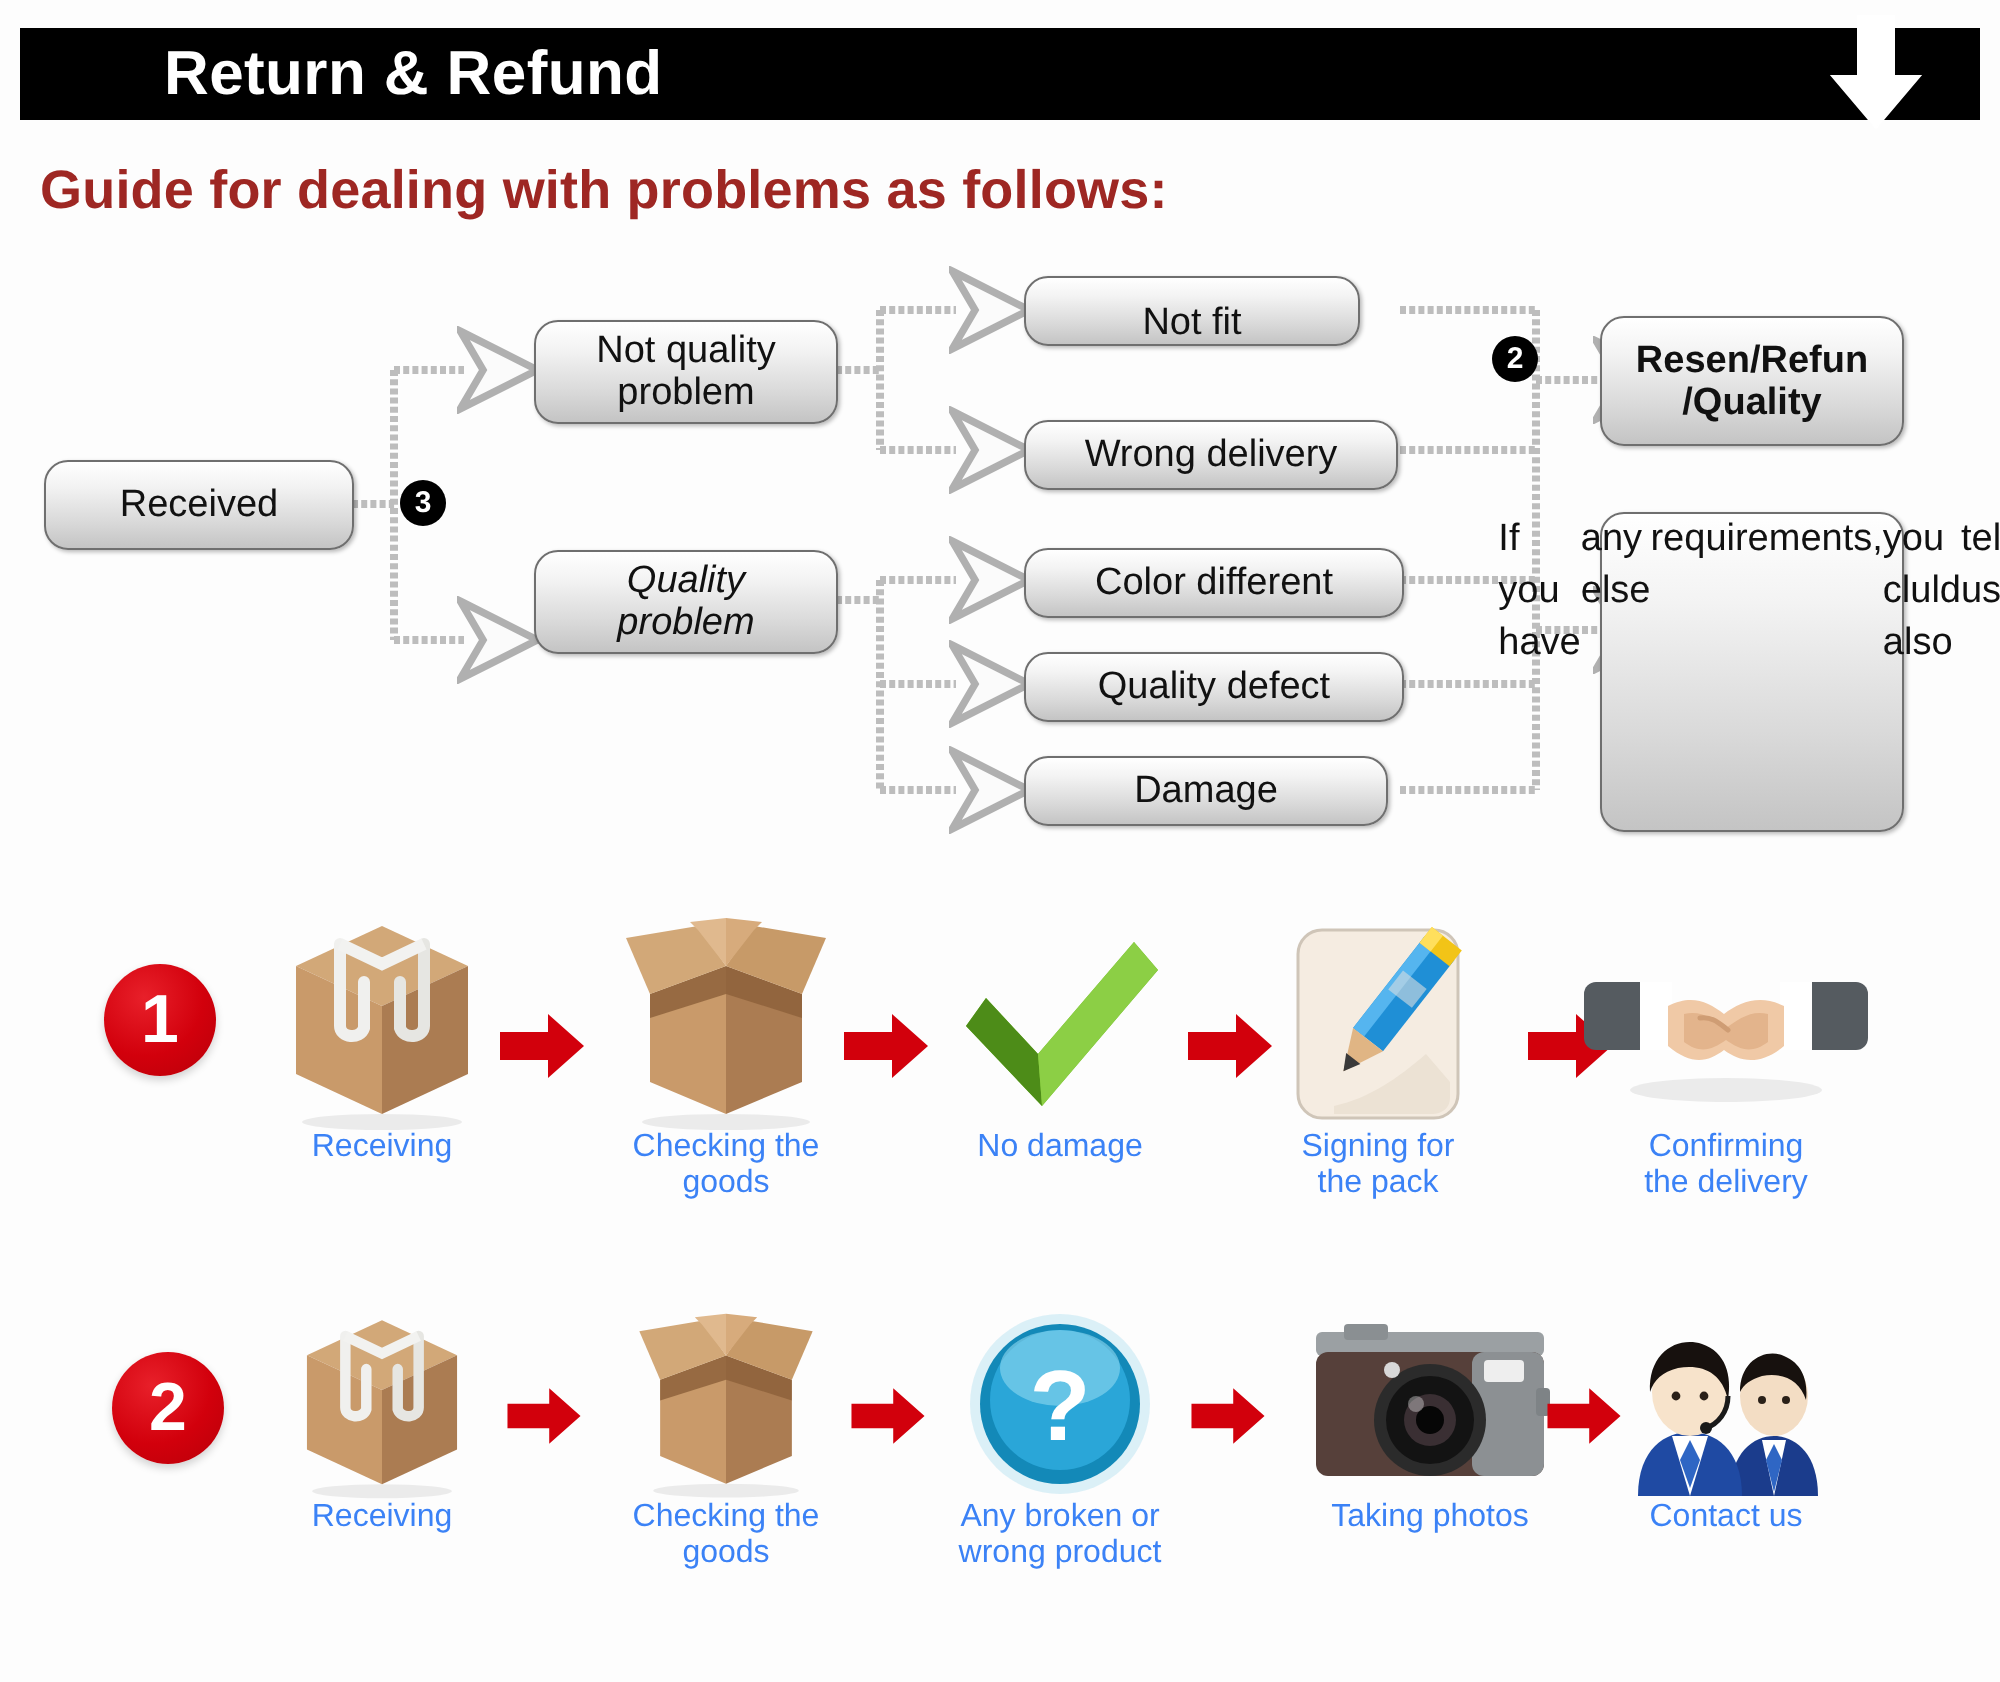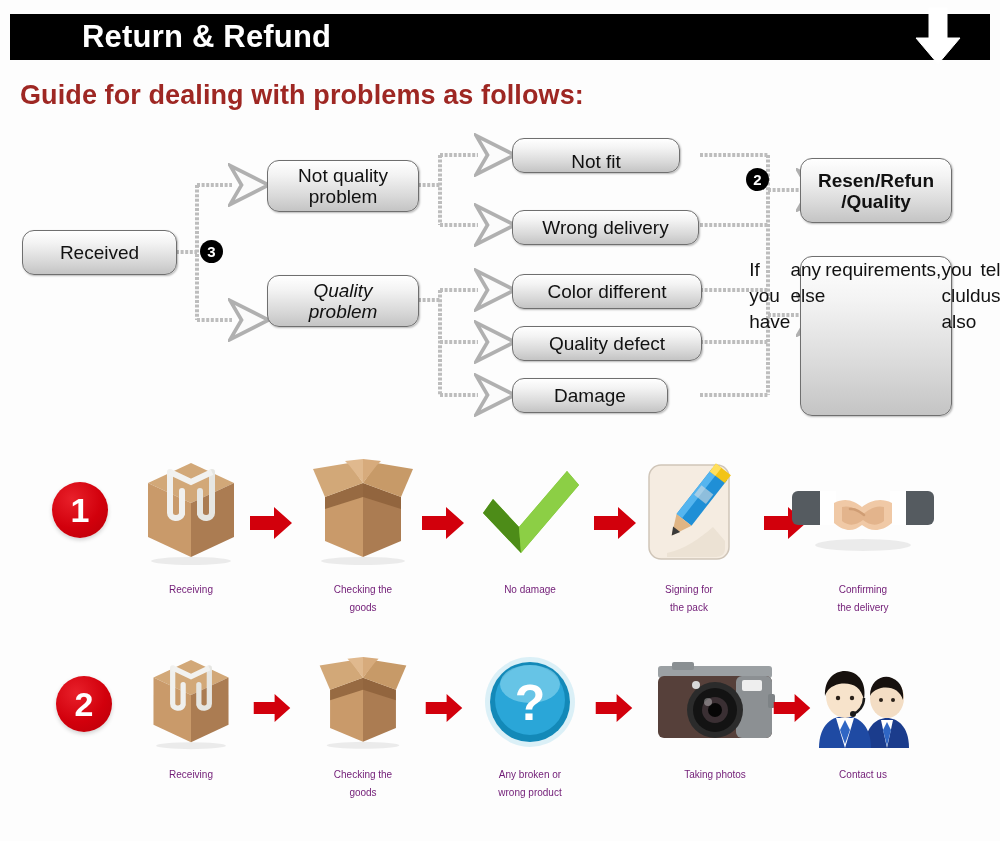--- a/index.html
+++ b/index.html
@@ -54,21 +54,21 @@
   .red-circle{
     position:absolute;width:56px;height:56px;border-radius:50%;
     background:radial-gradient(circle at 36% 30%,#e8202a 0%,#d2000c 55%,#b80009 100%);
     color:#fff;font-size:34px;font-weight:bold;
     display:flex;align-items:center;justify-content:center;
     box-shadow:0 2px 4px rgba(0,0,0,.18);
   }
   .step{position:absolute;width:150px;text-align:center;}
   .step .art{height:110px;display:flex;align-items:flex-end;justify-content:center;}
   .step .cap{
-    margin-top:16px;font-size:10px;line-height:18px;color:#701a75;
+    margin-top:0;font-size:16px;line-height:18px;color:#3b82f6;
   }
   .arrow-red{position:absolute;width:46px;height:40px;}
 
   svg{display:block;overflow:visible;}
 </style>
 </head>
 <body>
 
 <div class="abs" id="header-bar">
   <div id="header-title">Return &amp; Refund</div>
@@ -148,21 +148,21 @@
   </div>
 
   <div class="node" style="left:512px;top:144px;width:190px;height:35px;">
     <span>Color different</span>
   </div>
 
   <div class="node" style="left:512px;top:196px;width:190px;height:35px;">
     <span>Quality defect</span>
   </div>
 
-  <div class="node" style="left:512px;top:248px;width:156px;height:35px;">
+  <div class="node" style="left:512px;top:248px;width:182px;height:35px;">
     <span>Damage</span>
   </div>
 
   <div class="badge-black" style="left:746px;top:38px;">
     <span>2</span>
   </div>
 
   <div class="node" style="left:800px;top:28px;width:152px;height:65px;flex-direction:column;font-weight:bold;">
     <span>Resen/Refun</span>
     <span>/Quality</span>

